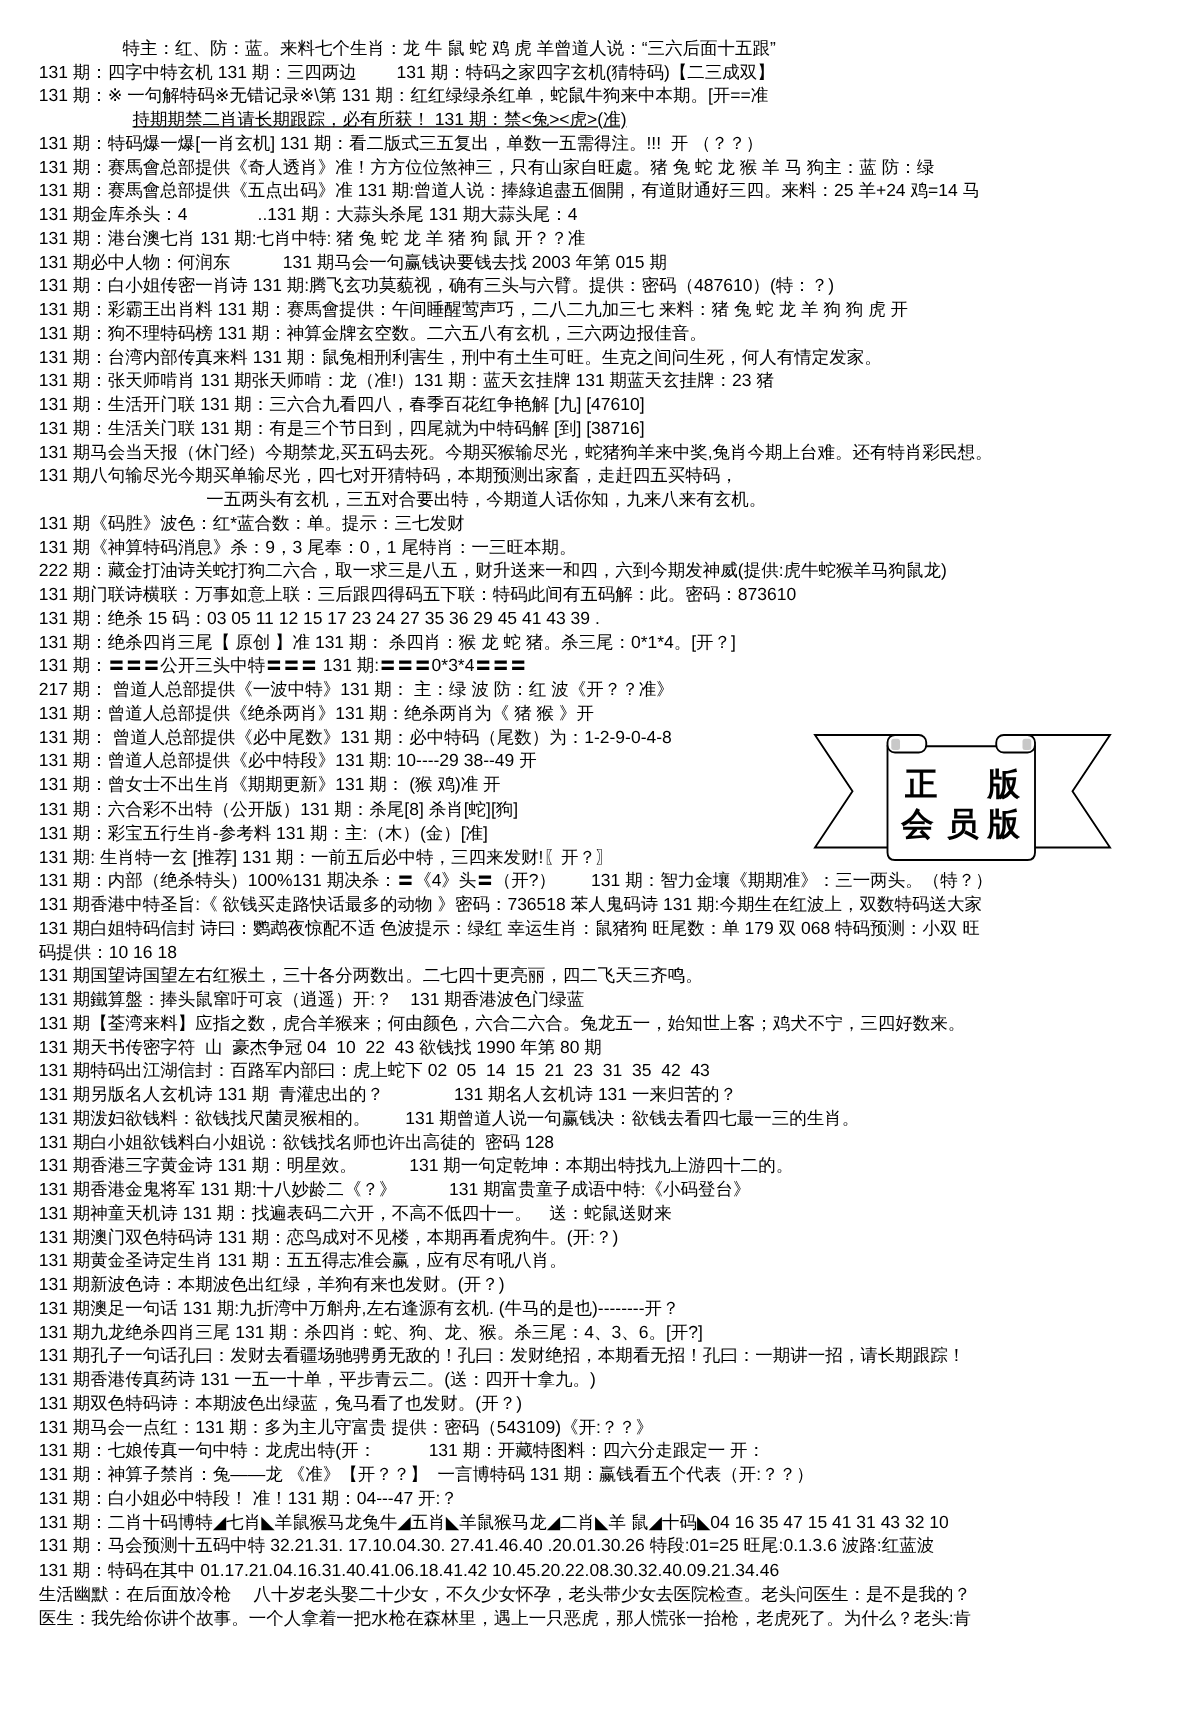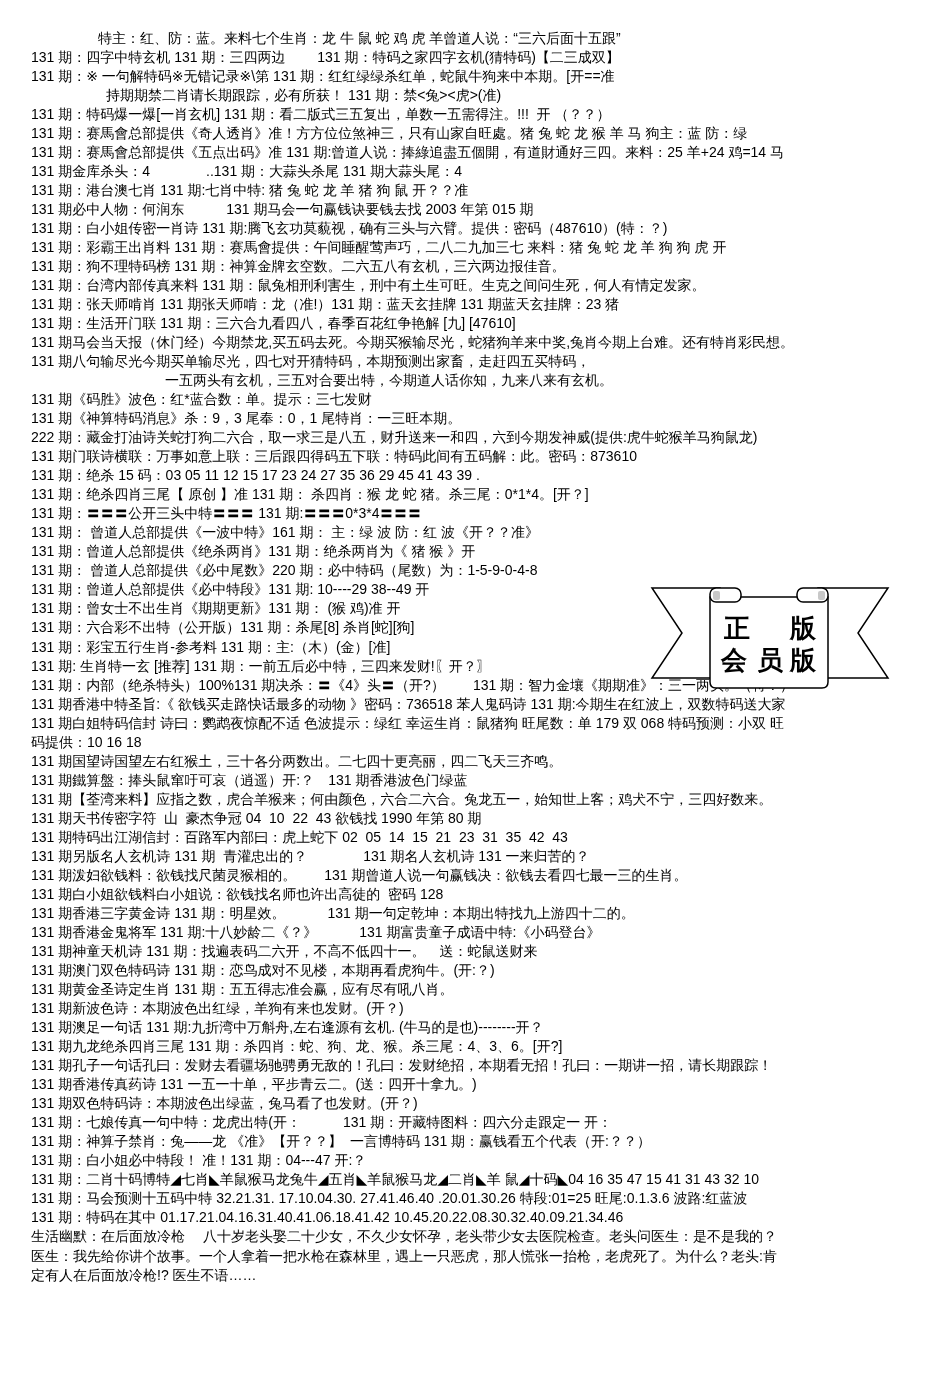--- a/index.html
+++ b/index.html
@@ -6,21 +6,21 @@
   body {
     width: 952px; height: 1388px; background: #ffffff; position: relative; overflow: hidden;
     font-family: "Liberation Sans", "DejaVu Sans", sans-serif; color: #000;
   }
   .doc {
     position: absolute; left: 31px; top: 28.5px; width: 921px;
     font-size: 14px; line-height: 19.04px;
   }
   .ln { white-space: pre; height: 19.04px; overflow: visible; }
   .ind1 { padding-left: 67px; }
-  .ind2 { padding-left: 75px; }
+  .ind2 { padding-left: 75px; text-decoration: underline; }
   .ind3 { padding-left: 134px; }
   .bold { font-weight: normal; }
   .badge { position: absolute; left: 640px; top: 580px; width: 260px; height: 115px; }
   .badge svg { position: absolute; left: 0; top: 0; }
   .bch {
     position: absolute; width: 28px; height: 28px; line-height: 28px; text-align: center;
     font-family: "DejaVu Serif", "Liberation Serif", serif; font-weight: bold; font-size: 26px; color: #000;
   }
 </style>
 </head>
@@ -36,33 +36,34 @@
   <div class="ln">131 期：赛馬會总部提供《五点出码》准 131 期:曾道人说：捧綠追盡五個開，有道財通好三四。来料：25 羊+24 鸡=14 马</div>
   <div class="ln">131 期金库杀头：4　　　　..131 期：大蒜头杀尾 131 期大蒜头尾：4</div>
   <div class="ln">131 期：港台澳七肖 131 期:七肖中特: 猪 兔 蛇 龙 羊 猪 狗 鼠 开？？准</div>
   <div class="ln">131 期必中人物：何润东　　　131 期马会一句赢钱诀要钱去找 2003 年第 015 期</div>
   <div class="ln">131 期：白小姐传密一肖诗 131 期:腾飞玄功莫藐视，确有三头与六臂。提供：密码（487610）(特：？)</div>
   <div class="ln">131 期：彩霸王出肖料 131 期：赛馬會提供：午间睡醒莺声巧，二八二九加三七 来料：猪 兔 蛇 龙 羊 狗 狗 虎 开</div>
   <div class="ln">131 期：狗不理特码榜 131 期：神算金牌玄空数。二六五八有玄机，三六两边报佳音。</div>
   <div class="ln">131 期：台湾内部传真来料 131 期：鼠兔相刑利害生，刑中有土生可旺。生克之间问生死，何人有情定发家。</div>
   <div class="ln">131 期：张天师啃肖 131 期张天师啃：龙（准!）131 期：蓝天玄挂牌 131 期蓝天玄挂牌：23 猪</div>
   <div class="ln">131 期：生活开门联 131 期：三六合九看四八，春季百花红争艳解 [九] [47610]</div>
+  <div class="ln">131 期：生活关门联 131 期：有是三个节日到，四尾就为中特码解 [到] [38716]</div>
   <div class="ln">131 期马会当天报（休门经）今期禁龙,买五码去死。今期买猴输尽光，蛇猪狗羊来中奖,兔肖今期上台难。还有特肖彩民想。</div>
   <div class="ln">131 期八句输尽光今期买单输尽光，四七对开猜特码，本期预测出家畜，走赶四五买特码，</div>
   <div class="ln ind3">一五两头有玄机，三五对合要出特，今期道人话你知，九来八来有玄机。</div>
   <div class="ln">131 期《码胜》波色：红*蓝合数：单。提示：三七发财</div>
   <div class="ln">131 期《神算特码消息》杀：9，3 尾奉：0，1 尾特肖：一三旺本期。</div>
   <div class="ln">222 期：藏金打油诗关蛇打狗二六合，取一求三是八五，财升送来一和四，六到今期发神威(提供:虎牛蛇猴羊马狗鼠龙)</div>
   <div class="ln">131 期门联诗横联：万事如意上联：三后跟四得码五下联：特码此间有五码解：此。密码：873610</div>
   <div class="ln">131 期：绝杀 15 码：03 05 11 12 15 17 23 24 27 35 36 29 45 41 43 39 .</div>
   <div class="ln">131 期：绝杀四肖三尾【 原创 】准 131 期： 杀四肖：猴 龙 蛇 猪。杀三尾：0*1*4。[开？]</div>
   <div class="ln">131 期：〓〓〓公开三头中特〓〓〓 131 期:〓〓〓0*3*4〓〓〓</div>
-  <div class="ln">131 期： 曾道人总部提供《一波中特》161 期： 主：绿 波 防：红 波《开？？准》</div>
+  <div class="ln">217 期： 曾道人总部提供《一波中特》131 期： 主：绿 波 防：红 波《开？？准》</div>
   <div class="ln">131 期：曾道人总部提供《绝杀两肖》131 期：绝杀两肖为《 猪 猴 》开</div>
-  <div class="ln">131 期： 曾道人总部提供《必中尾数》220 期：必中特码（尾数）为：1-5-9-0-4-8</div>
+  <div class="ln">131 期： 曾道人总部提供《必中尾数》131 期：必中特码（尾数）为：1-2-9-0-4-8</div>
   <div class="ln">131 期：曾道人总部提供《必中特段》131 期: 10----29 38--49 开</div>
   <div class="ln">131 期：曾女士不出生肖《期期更新》131 期： (猴 鸡)准 开</div>
   <div class="ln">131 期：六合彩不出特（公开版）131 期：杀尾[8] 杀肖[蛇][狗]</div>
   <div class="ln">131 期：彩宝五行生肖-参考料 131 期：主:（木）(金）[准]</div>
   <div class="ln">131 期: 生肖特一玄 [推荐] 131 期：一前五后必中特，三四来发财!〖开？〗</div>
   <div class="ln">131 期：内部（绝杀特头）100%131 期决杀：〓《4》头〓（开?）　　131 期：智力金壤《期期准》：三一两头。（特？）</div>
   <div class="ln">131 期香港中特圣旨:《 欲钱买走路快话最多的动物 》密码：736518 苯人鬼码诗 131 期:今期生在红波上，双数特码送大家</div>
   <div class="ln">131 期白姐特码信封 诗曰：鹦鹉夜惊配不适 色波提示：绿红 幸运生肖：鼠猪狗 旺尾数：单 179 双 068 特码预测：小双 旺</div>
   <div class="ln">码提供：10 16 18</div>
   <div class="ln">131 期国望诗国望左右红猴土，三十各分两数出。二七四十更亮丽，四二飞天三齐鸣。</div>
@@ -77,29 +78,29 @@
   <div class="ln">131 期香港金鬼将军 131 期:十八妙龄二《？》　　　131 期富贵童子成语中特:《小码登台》</div>
   <div class="ln">131 期神童天机诗 131 期：找遍表码二六开，不高不低四十一。　送：蛇鼠送财来</div>
   <div class="ln">131 期澳门双色特码诗 131 期：恋鸟成对不见楼，本期再看虎狗牛。(开:？)</div>
   <div class="ln">131 期黄金圣诗定生肖 131 期：五五得志准会赢，应有尽有吼八肖。</div>
   <div class="ln">131 期新波色诗：本期波色出红绿，羊狗有来也发财。(开？)</div>
   <div class="ln">131 期澳足一句话 131 期:九折湾中万斛舟,左右逢源有玄机. (牛马的是也)--------开？</div>
   <div class="ln">131 期九龙绝杀四肖三尾 131 期：杀四肖：蛇、狗、龙、猴。杀三尾：4、3、6。[开?]</div>
   <div class="ln">131 期孔子一句话孔曰：发财去看疆场驰骋勇无敌的！孔曰：发财绝招，本期看无招！孔曰：一期讲一招，请长期跟踪！</div>
   <div class="ln">131 期香港传真药诗 131 一五一十单，平步青云二。(送：四开十拿九。)</div>
   <div class="ln">131 期双色特码诗：本期波色出绿蓝，兔马看了也发财。(开？)</div>
+  <div class="ln">131 期马会一点红：131 期：多为主儿守富贵 提供：密码（543109)《开:？？》</div>
   <div class="ln">131 期：七娘传真一句中特：龙虎出特(开：　　　131 期：开藏特图料：四六分走跟定一 开：</div>
   <div class="ln">131 期：神算子禁肖：兔——龙 《准》【开？？】  一言博特码 131 期：赢钱看五个代表（开:？？）</div>
   <div class="ln">131 期：白小姐必中特段！ 准！131 期：04---47 开:？</div>
   <div class="ln">131 期：二肖十码博特◢七肖◣羊鼠猴马龙兔牛◢五肖◣羊鼠猴马龙◢二肖◣羊 鼠◢十码◣04 16 35 47 15 41 31 43 32 10</div>
   <div class="ln">131 期：马会预测十五码中特 32.21.31. 17.10.04.30. 27.41.46.40 .20.01.30.26 特段:01=25 旺尾:0.1.3.6 波路:红蓝波</div>
   <div class="ln">131 期：特码在其中 01.17.21.04.16.31.40.41.06.18.41.42 10.45.20.22.08.30.32.40.09.21.34.46</div>
   <div class="ln bold">生活幽默：在后面放冷枪　 八十岁老头娶二十少女，不久少女怀孕，老头带少女去医院检查。老头问医生：是不是我的？</div>
   <div class="ln bold">医生：我先给你讲个故事。一个人拿着一把水枪在森林里，遇上一只恶虎，那人慌张一抬枪，老虎死了。为什么？老头:肯</div>
-  <div class="ln bold">定有人在后面放冷枪!? 医生不语……</div>
 </div>
 
 <div class="badge">
   <svg width="260" height="115" viewBox="0 0 260 115">
     <path d="M 80 8 L 12 8 L 42 53 L 12 98 L 80 98 Z" fill="#fff" stroke="#000" stroke-width="1.5"></path>
     <path d="M 178 8 L 248 8 L 218 53 L 248 98 L 178 98 Z" fill="#fff" stroke="#000" stroke-width="1.5"></path>
     <path d="M 70 17 L 188 17 L 188 102 Q 188 108 182 108 L 76 108 Q 70 108 70 102 Z" fill="#fff" stroke="#000" stroke-width="1.5"></path>
     <rect x="70" y="8" width="31" height="14" rx="6" fill="#fff" stroke="#000" stroke-width="1.5"></rect>
     <rect x="73" y="11" width="7" height="9" rx="2" fill="#c8c8c8"></rect>
     <rect x="157" y="8" width="31" height="14" rx="6" fill="#fff" stroke="#000" stroke-width="1.5"></rect>

